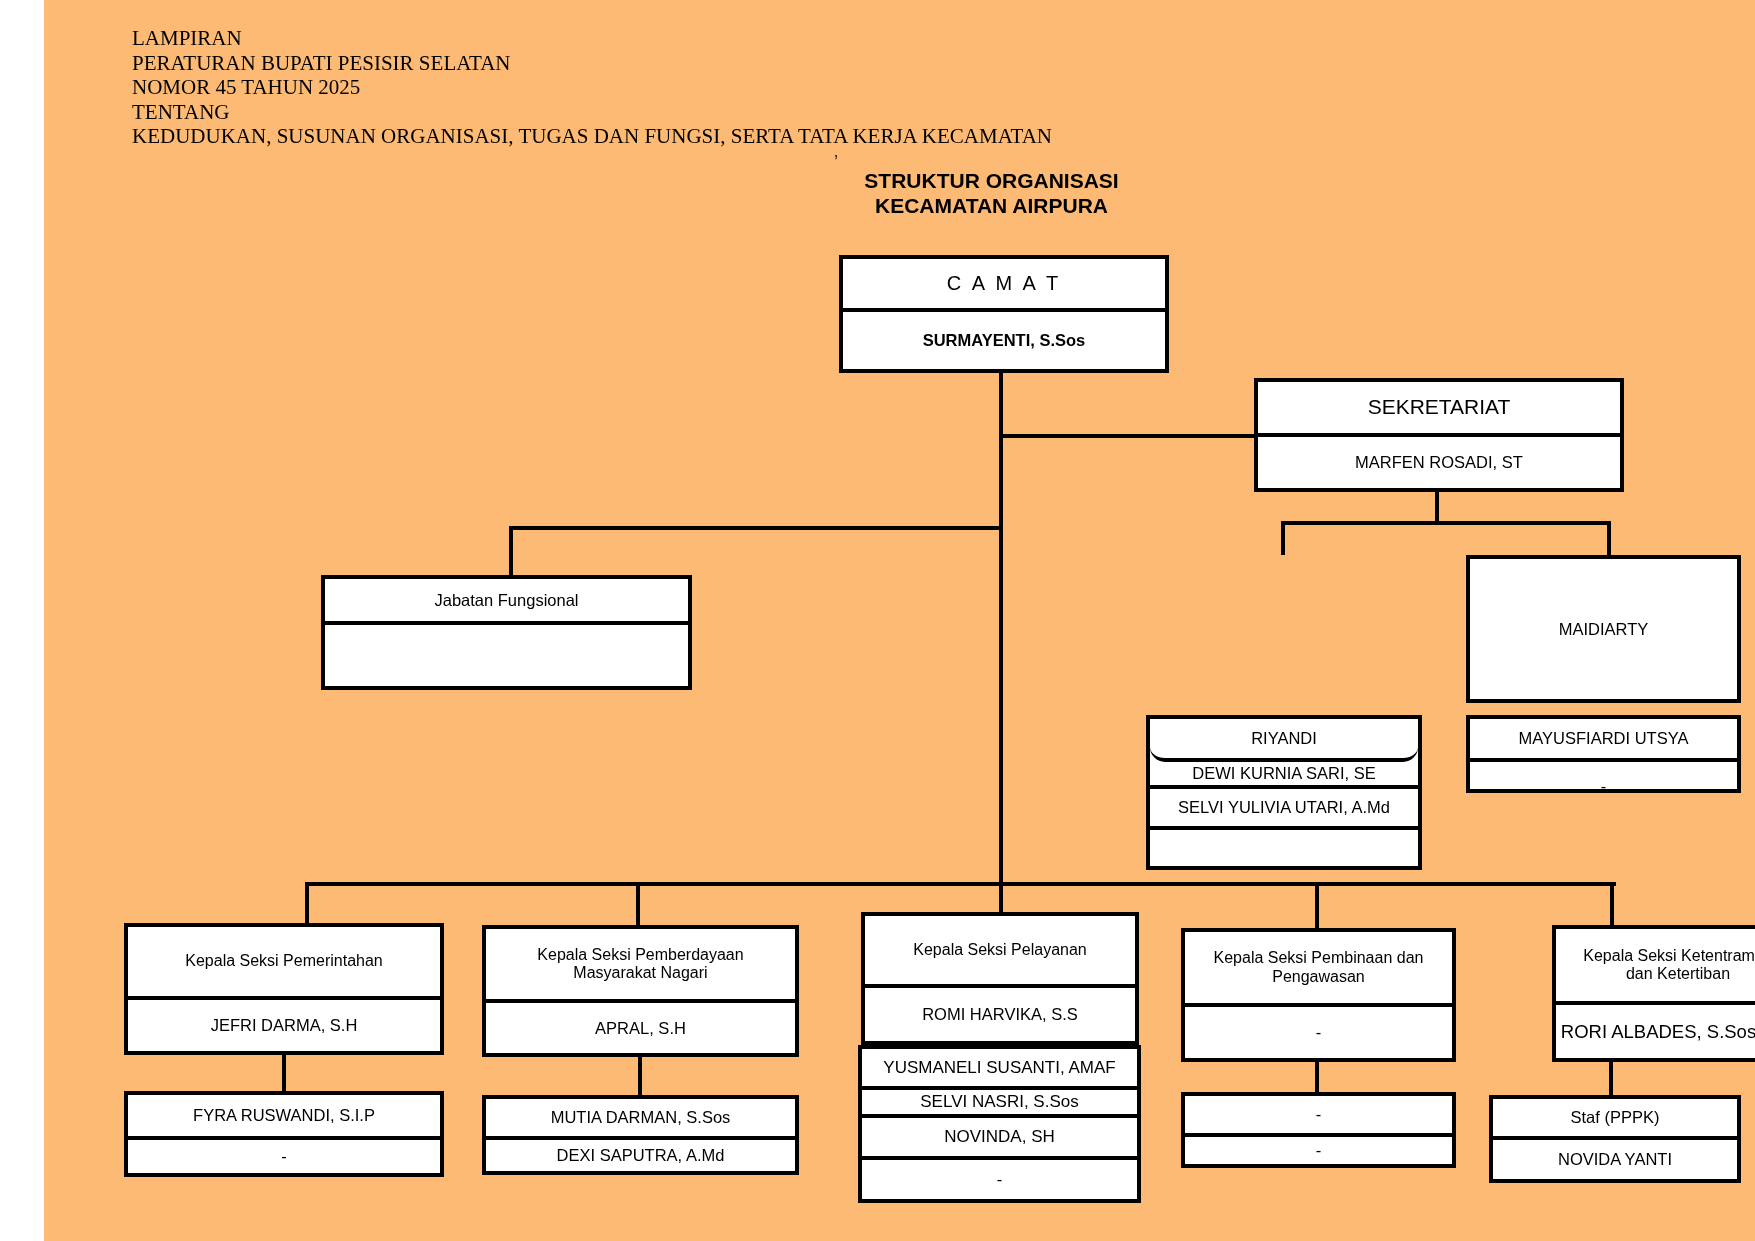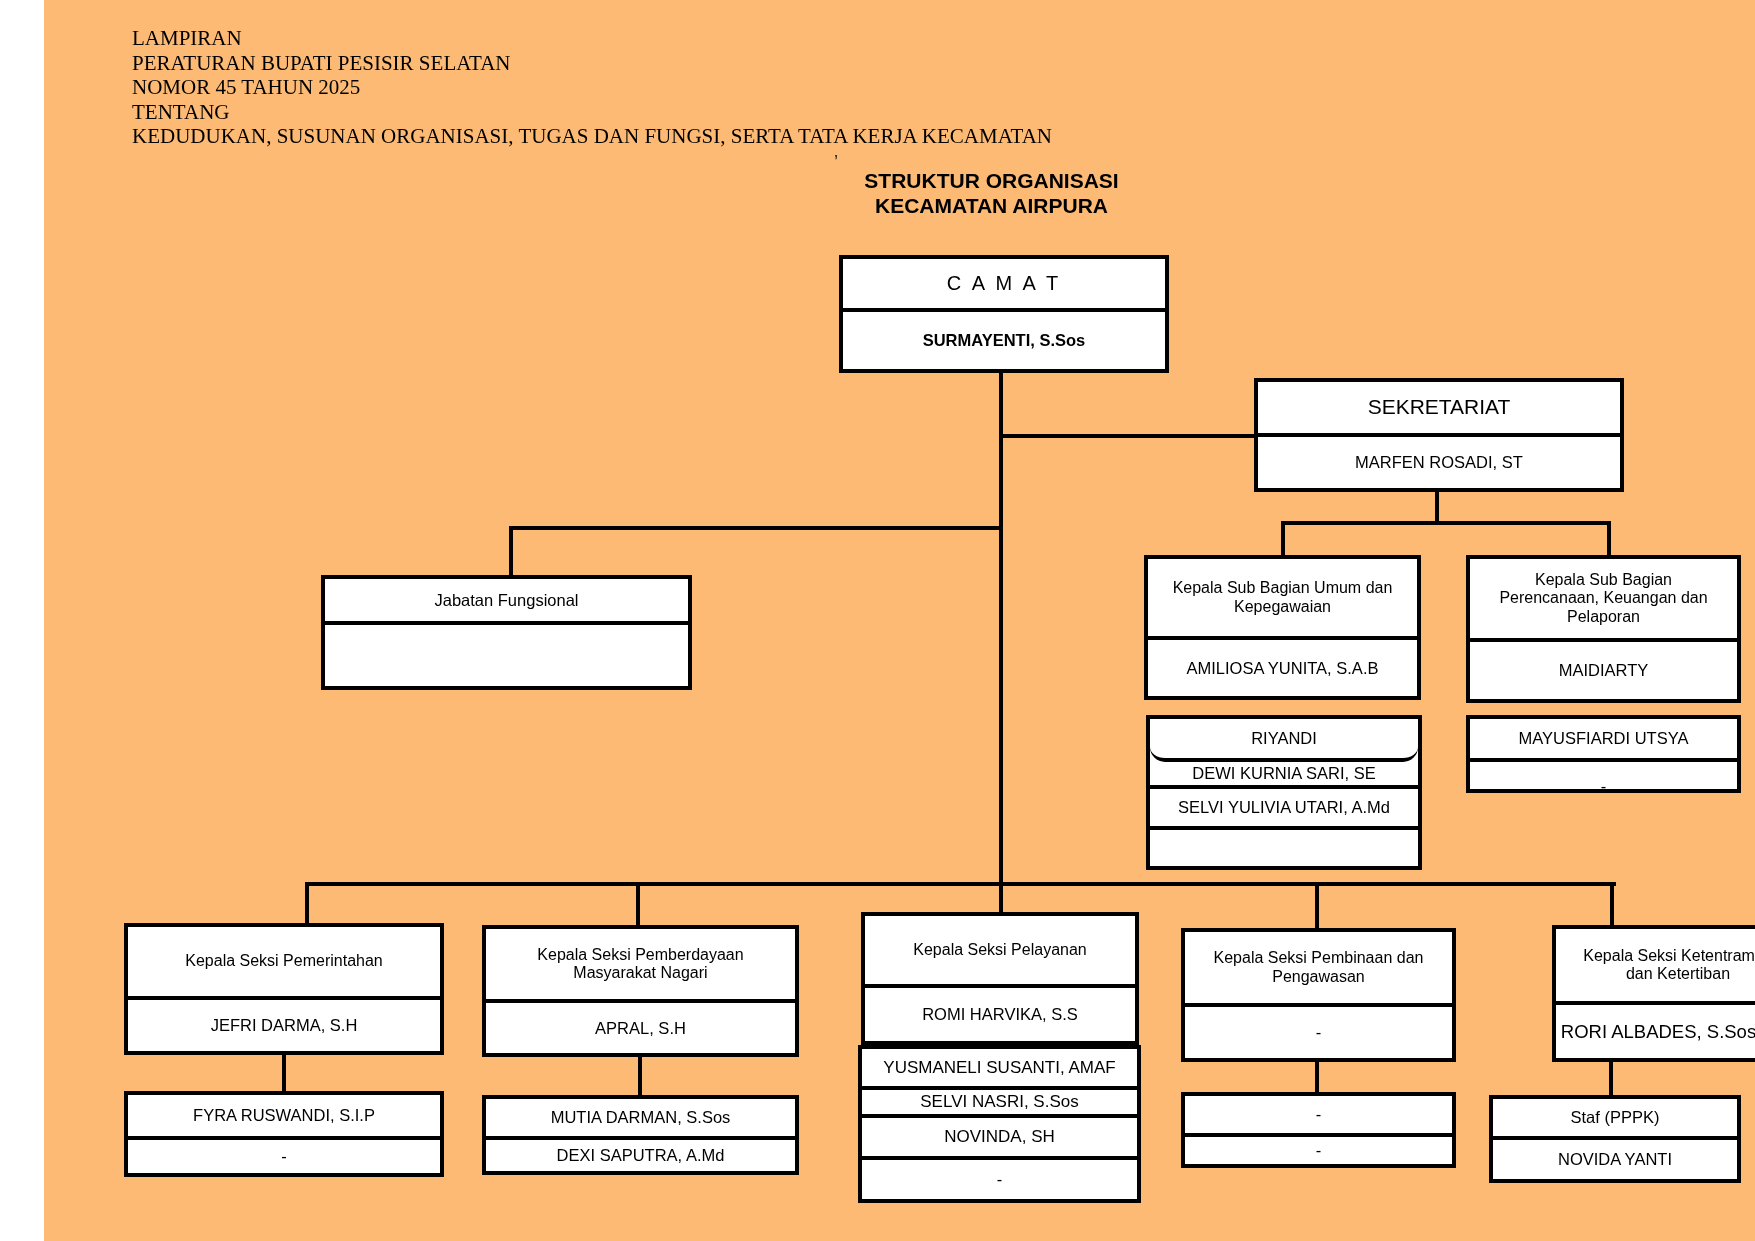--- a/index.html
+++ b/index.html
@@ -92,34 +92,29 @@
   <div class="obox" style="left:1210px;top:378px;width:370px;height:114px;">
     <div class="row div fs-sek" style="height:55px;">SEKRETARIAT</div>
     <div class="row fill fs-name">MARFEN ROSADI, ST</div>
   </div>
 
   <div class="obox" style="left:277px;top:575px;width:371px;height:115px;">
     <div class="row div fs-name" style="height:46px;">Jabatan Fungsional</div>
     <div class="row fill fs-name"></div>
   </div>
 
-  <div class="obox" style="left:1100px;top:555px;width:277px;height:145px;">
-    <div class="row div fs-title" style="height:81px;">Kepala  Sub Bagian Umum dan Kepegawaian</div>
-    <div class="row fill fs-name">AMILIOSA YUNITA, S.A.B</div>
-  </div>
 
   <div class="obox" style="left:1102px;top:715px;width:276px;height:155px;">
     <div class="row div fs-name" style="height:43px;border-radius:15px;">RIYANDI</div>
     <div class="row div fs-name" style="height:27px;">DEWI KURNIA SARI, SE</div>
     <div class="row div fs-name" style="height:41px;">SELVI YULIVIA UTARI, A.Md</div>
     <div class="row fill fs-name"></div>
   </div>
 
   <div class="obox" style="left:1422px;top:555px;width:275px;height:148px;">
-    <div class="row div fs-title" style="height:83px;">Kepala  Sub Bagian Perencanaan, Keuangan dan Pelaporan</div>
     <div class="row fill fs-name">MAIDIARTY</div>
   </div>
 
   <div class="obox" style="left:1422px;top:715px;width:275px;height:78px;">
     <div class="row div fs-name" style="height:43px;">MAYUSFIARDI UTSYA</div>
     <div class="row fill fs-name dash-low">
         <span>-</span>
       </div>
   </div>
 

